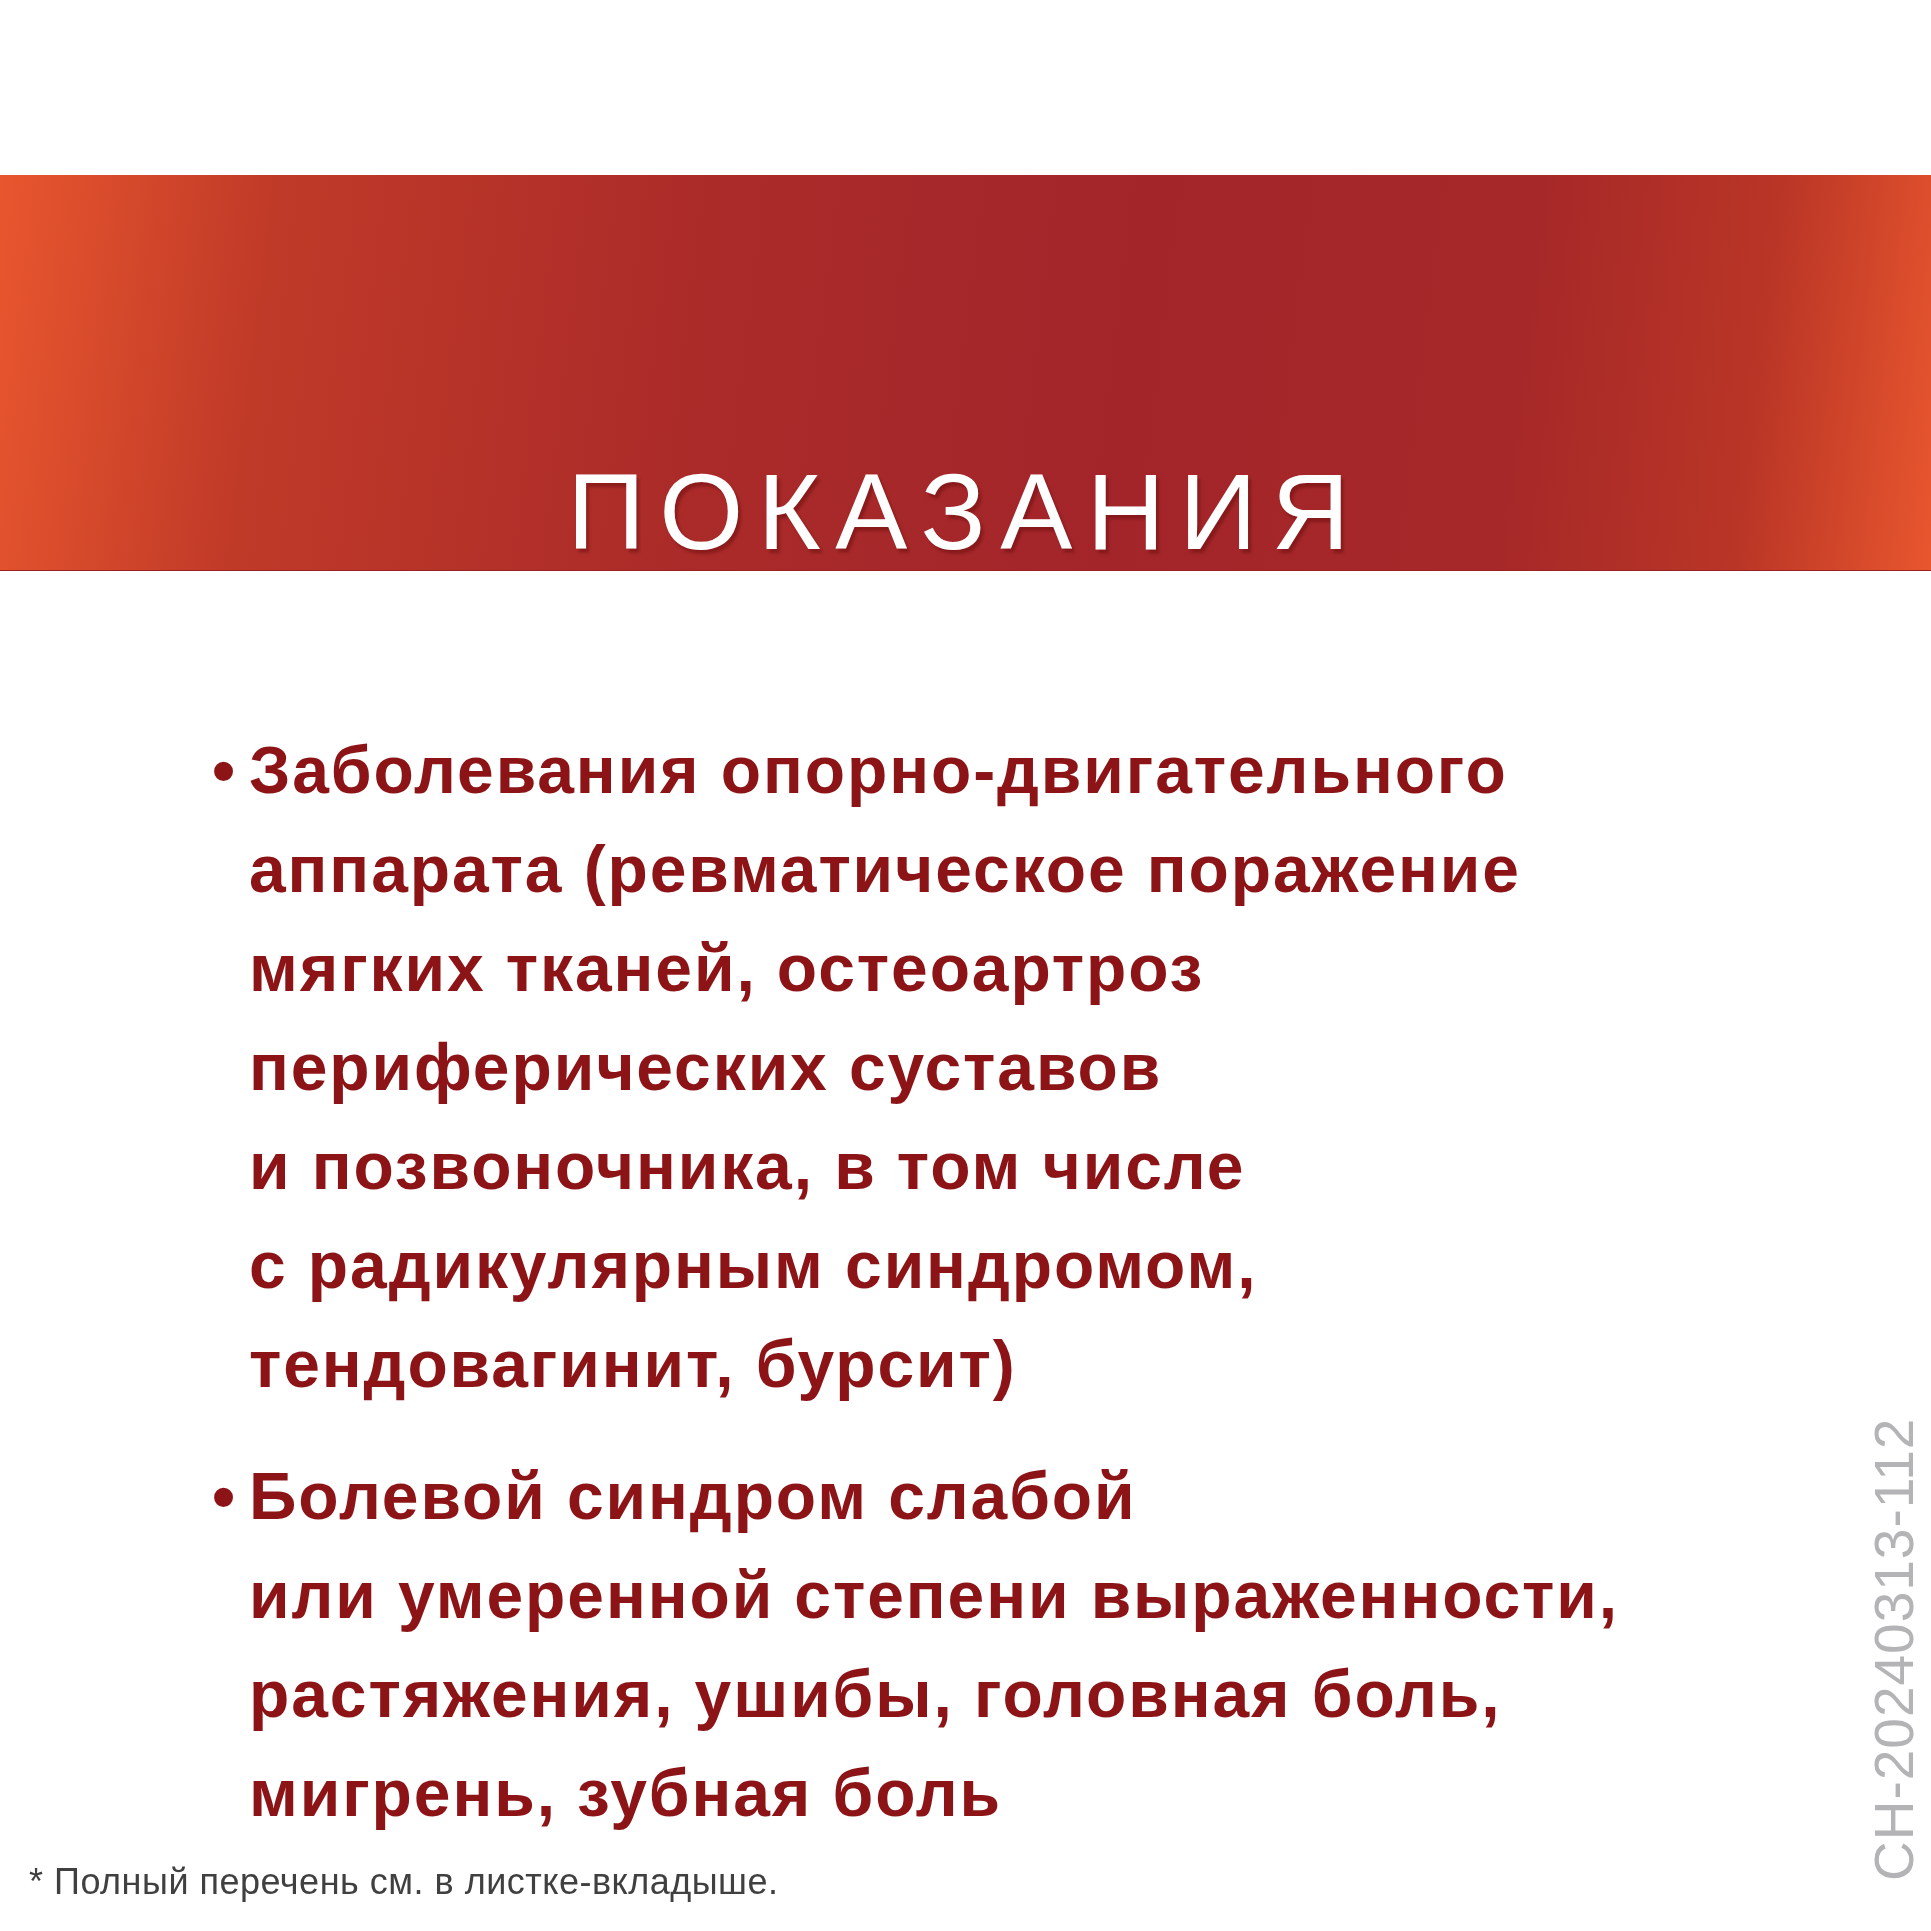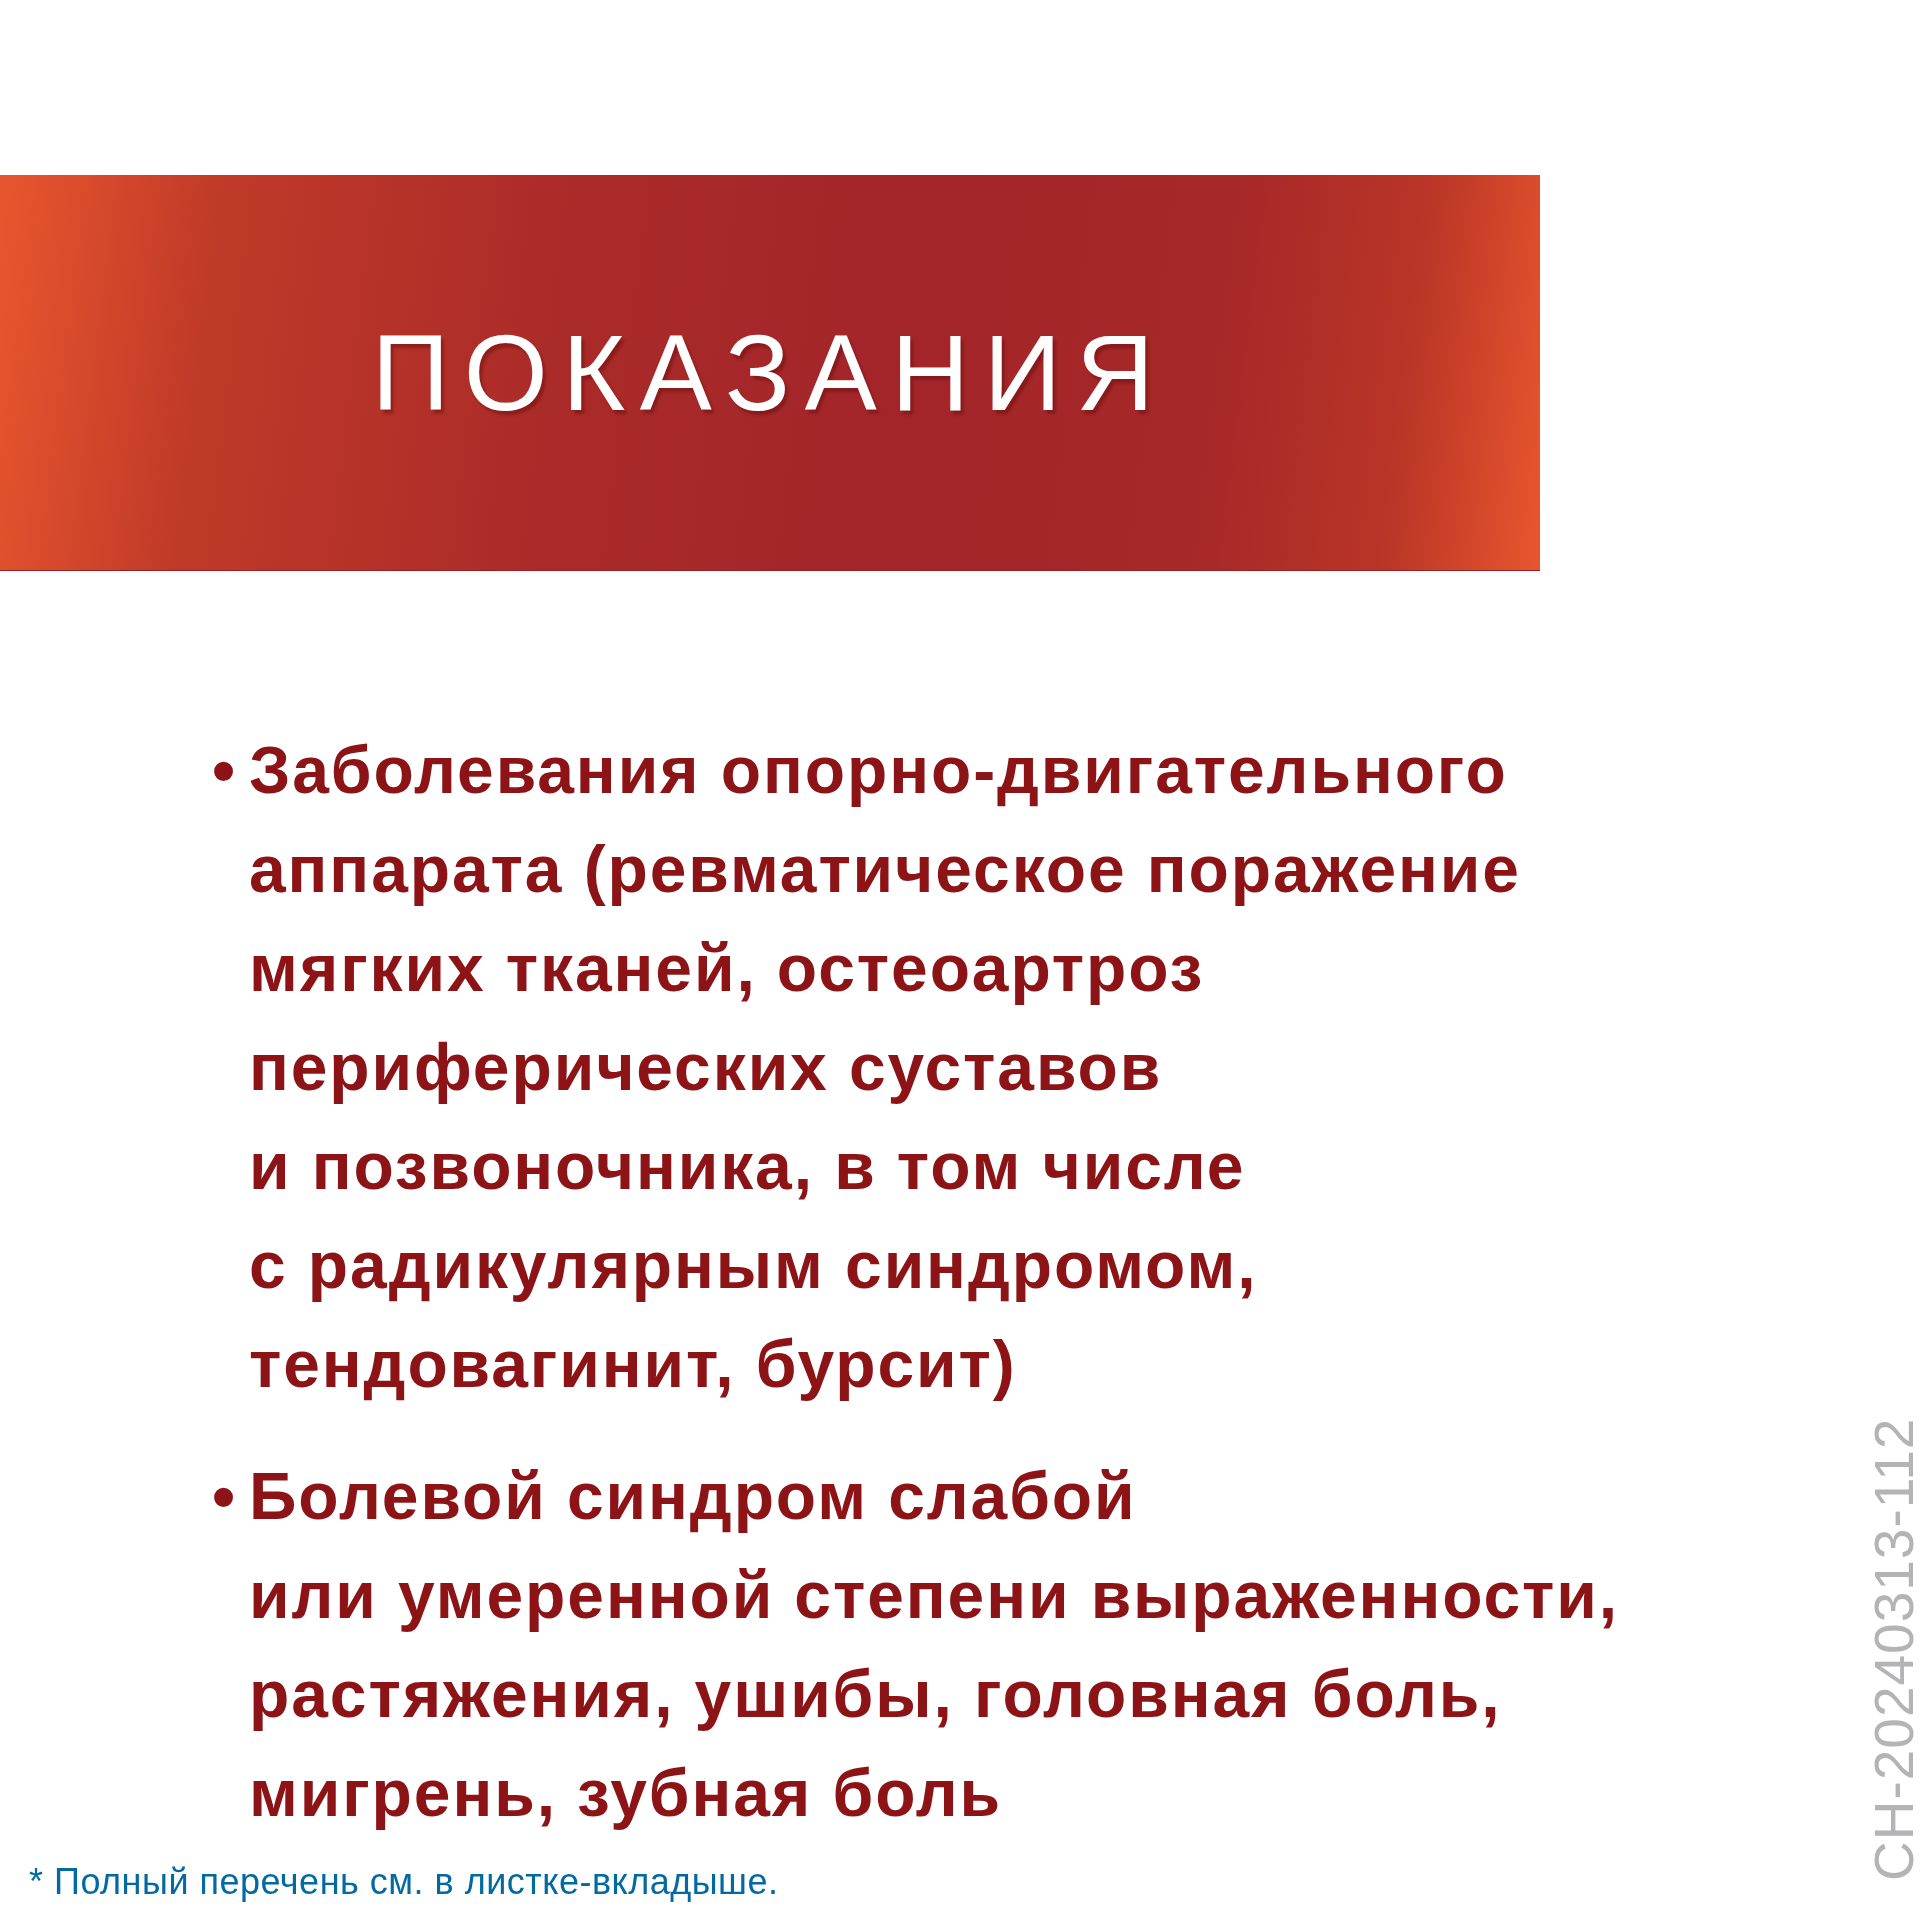--- a/index.html
+++ b/index.html
@@ -8,33 +8,33 @@
     width:1931px;height:1931px;
     background:#ffffff;
     overflow:hidden;
     font-family:"Liberation Sans", sans-serif;
   }
 
   
   .banner{
     position:absolute;
     left:0;top:175px;
-    width:1540px;height:395px;
+    width:1931px;height:395px;
     background:linear-gradient(97deg,
       #e8562e 0%,
       #c03a28 14%,
       #ab2b29 36%,
       #a3252a 58%,
       #a62828 78%,
       #b93526 90%,
       #e8562e 100%);
     border-bottom:1.9px solid #9b2024;
     display:flex;
     flex-direction:column;
-    justify-content:center;
+    justify-content:flex-end;
     align-items:center;
   }
   .banner-title{
     color:#ffffff;
     font-size:108px;
     line-height:116px;
     font-weight:400;
     letter-spacing:14.5px;
     text-align:center;
     text-shadow:2.9px 3.9px 2.9px rgba(100,10,12,.45);
@@ -64,21 +64,21 @@
     text-align:left;
   }
   .indication-text{
     white-space:pre-line;
   }
 
   
   .footnote{
     position:absolute;
     left:29px;top:1860px;
-    color:#0369a1;
+    color:#404040;
     font-size:36px;
     line-height:44px;
     font-weight:400;
     letter-spacing:0.5px;
   }
 
   
   .side-code{
     position:absolute;
     left:1871px;top:1406px;

